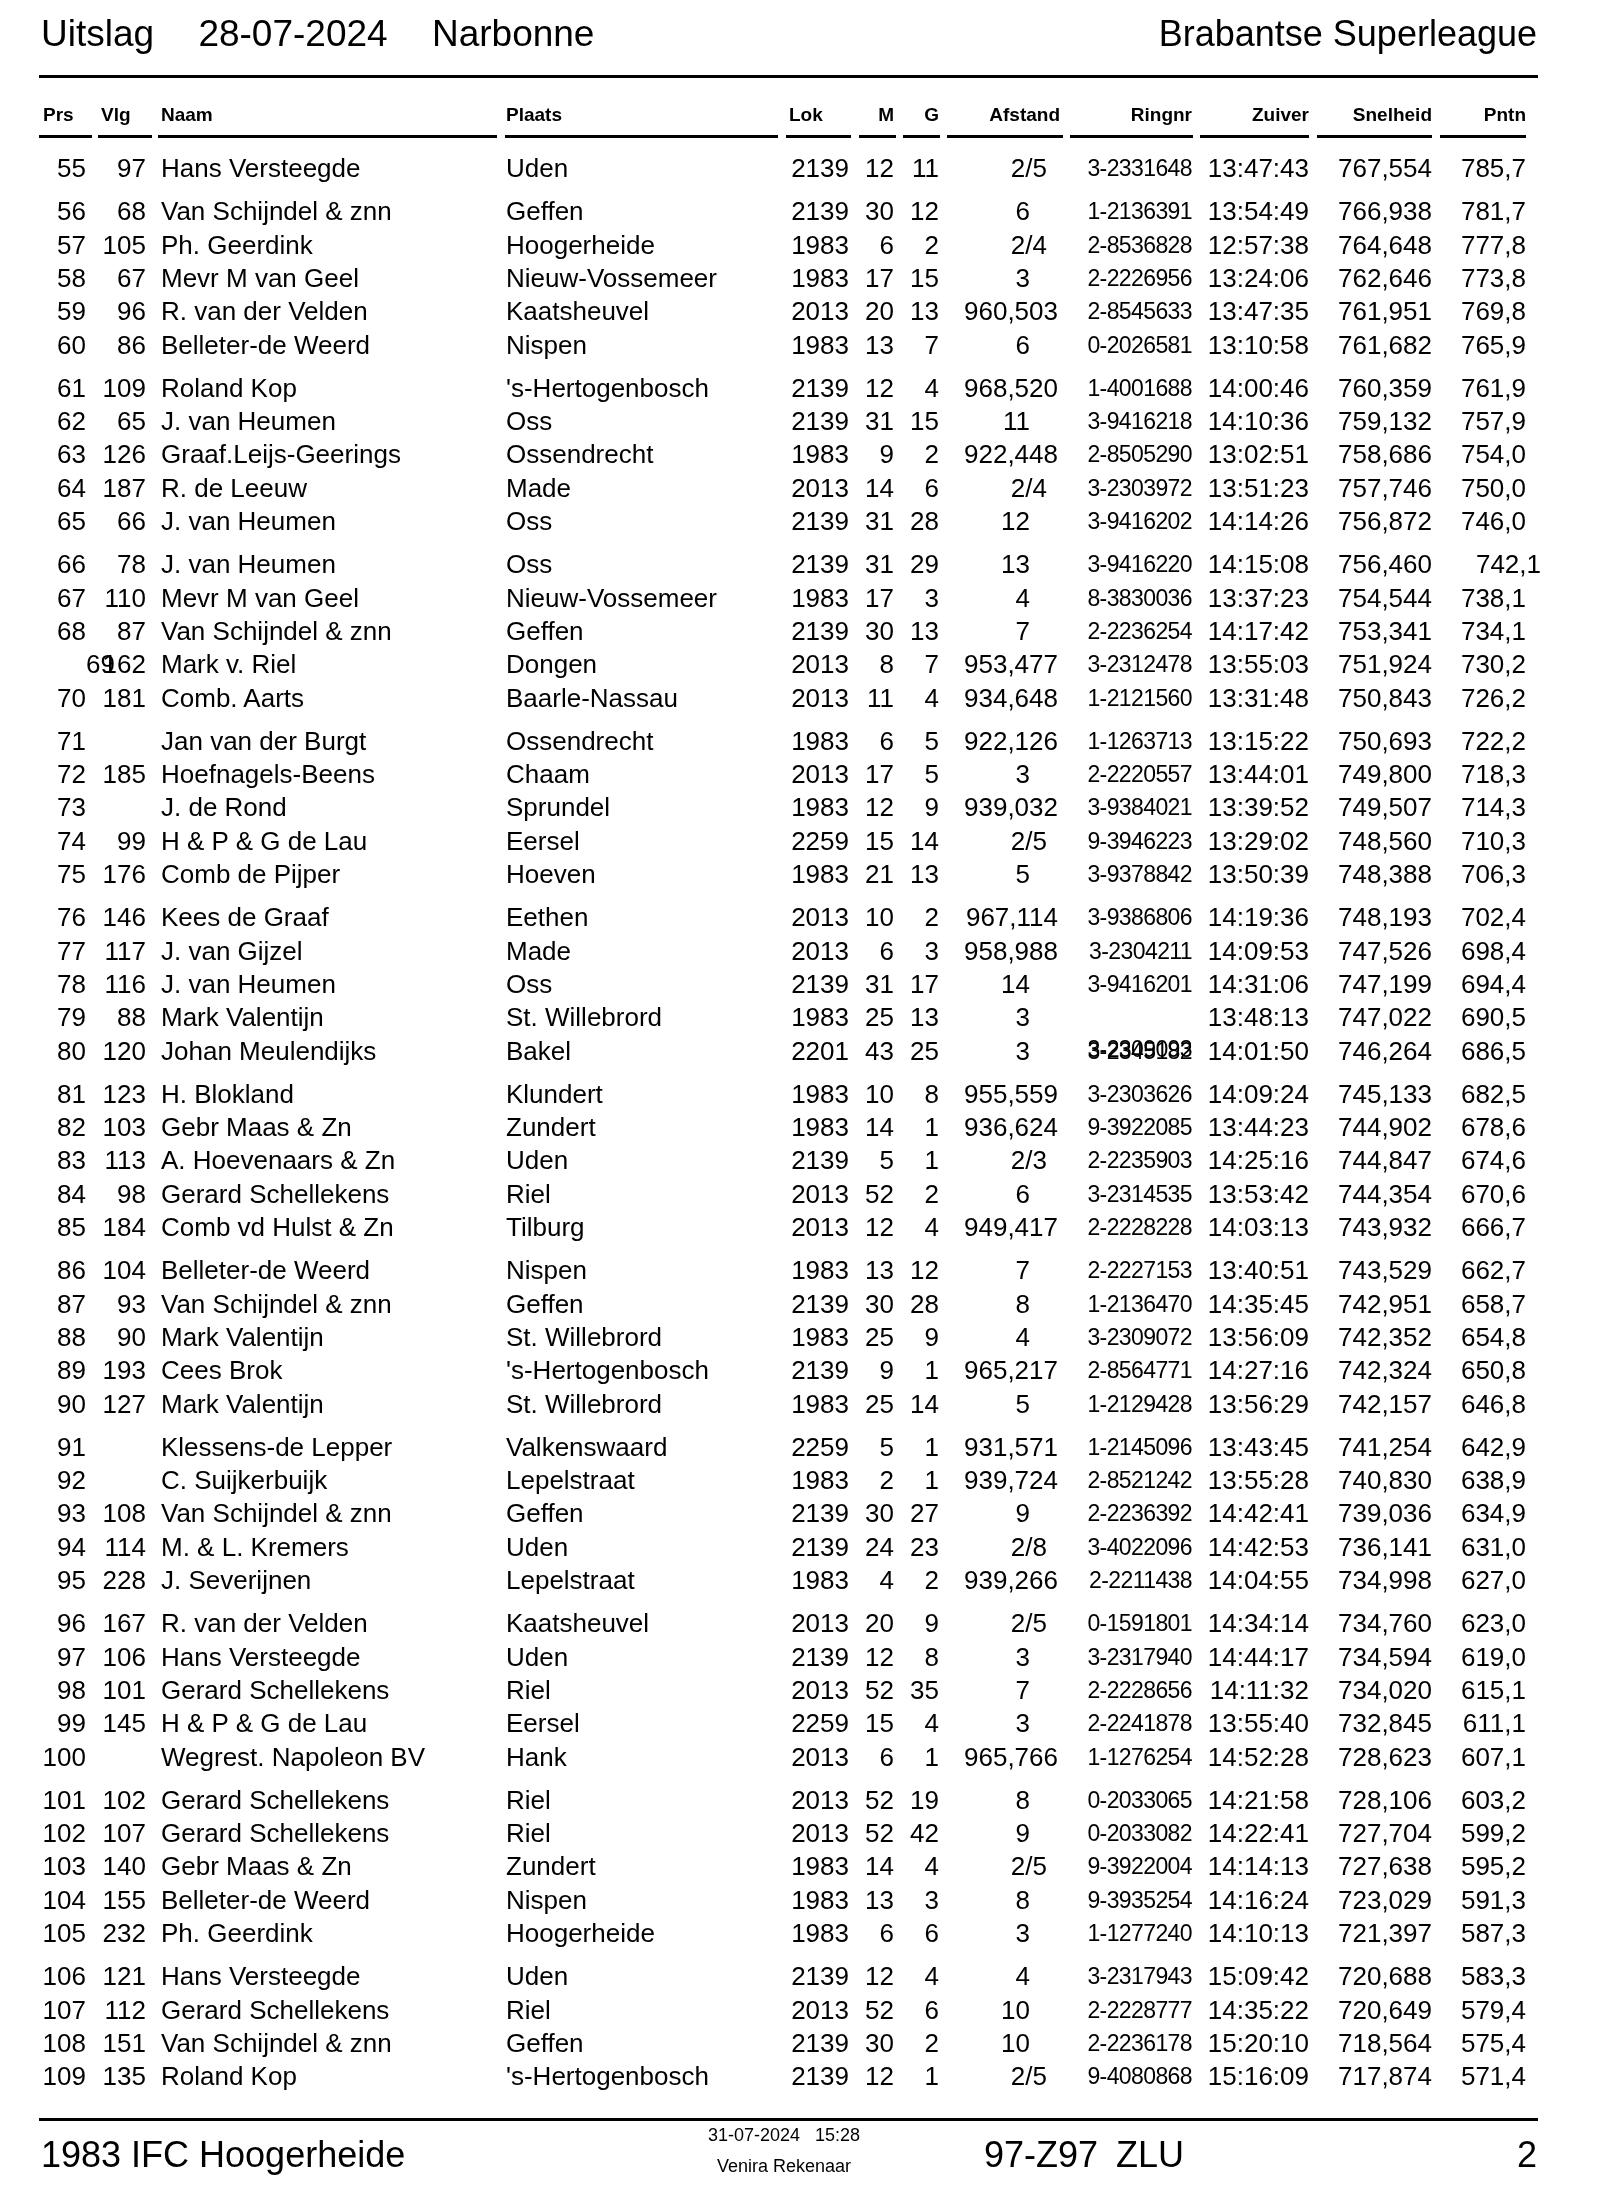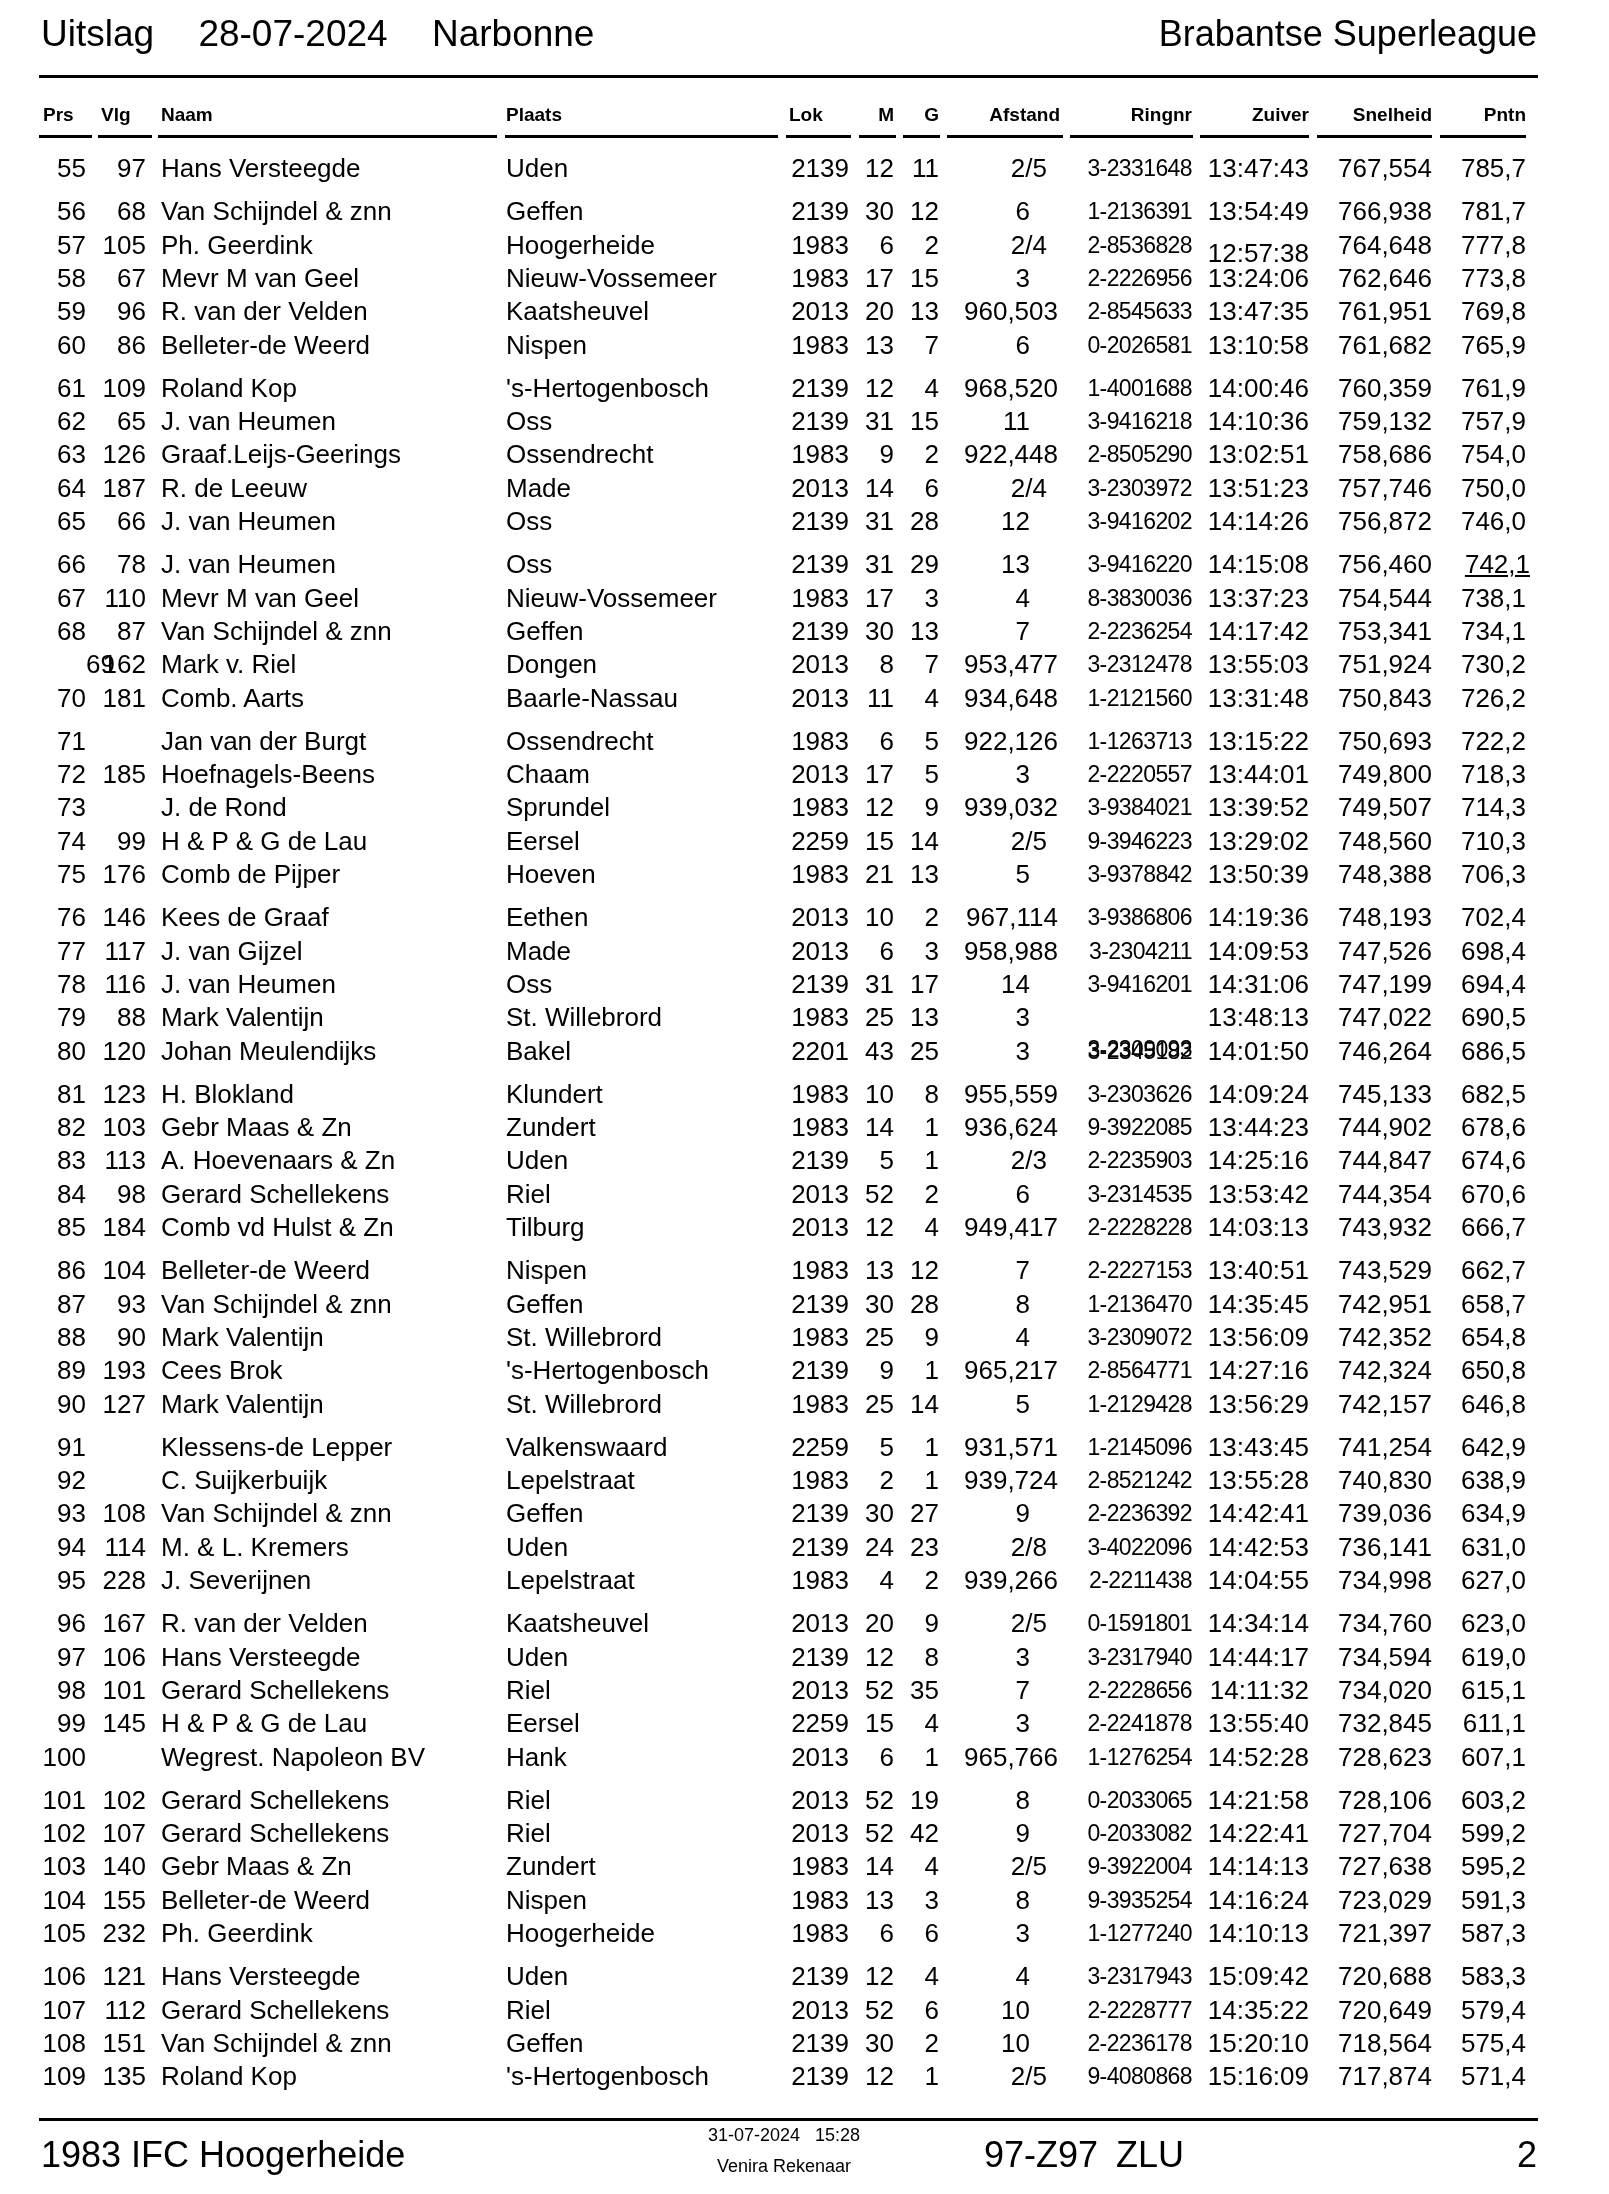--- a/index.html
+++ b/index.html
@@ -93,21 +93,21 @@
     <div class="row" style="top: 228.6px;">
       <div class="cell r" style="right: 1523px;">57</div>
       <div class="cell r" style="right: 1463px;">105</div>
       <div class="cell" style="left: 161px;">Ph. Geerdink</div>
       <div class="cell" style="left: 506px;">Hoogerheide</div>
       <div class="cell r" style="right: 760px;">1983</div>
       <div class="cell r" style="right: 715px;">6</div>
       <div class="cell r" style="right: 670px;">2</div>
       <div class="cell r" style="right: 562px;">2/4</div>
       <div class="cell r ring" style="right: 417px;">2-8536828</div>
-      <div class="cell r" style="right: 300px; margin-top: 8px;">12:57:38</div>
+      <div class="cell r" style="right: 300px;">12:57:38</div>
       <div class="cell r" style="right: 177px;">764,648</div>
       <div class="cell r" style="right: 83px;">777,8</div>
     </div>
     <div class="row" style="top: 261.9px;">
       <div class="cell r" style="right: 1523px;">58</div>
       <div class="cell r" style="right: 1463px;">67</div>
       <div class="cell" style="left: 161px;">Mevr M van Geel</div>
       <div class="cell" style="left: 506px;">Nieuw-Vossemeer</div>
       <div class="cell r" style="right: 760px;">1983</div>
       <div class="cell r" style="right: 715px;">17</div>
@@ -221,21 +221,21 @@
       <div class="cell r" style="right: 1463px;">78</div>
       <div class="cell" style="left: 161px;">J. van Heumen</div>
       <div class="cell" style="left: 506px;">Oss</div>
       <div class="cell r" style="right: 760px;">2139</div>
       <div class="cell r" style="right: 715px;">31</div>
       <div class="cell r" style="right: 670px;">29</div>
       <div class="cell r" style="right: 579px;">13</div>
       <div class="cell r ring" style="right: 417px;">3-9416220</div>
       <div class="cell r" style="right: 300px;">14:15:08</div>
       <div class="cell r" style="right: 177px;">756,460</div>
-      <div class="cell r" style="right: 79px; text-decoration: underline;">742,1</div>
+      <div class="cell r" style="right: 68px;">742,1</div>
     </div>
     <div class="row" style="top: 581.6px;">
       <div class="cell r" style="right: 1523px;">67</div>
       <div class="cell r" style="right: 1463px;">110</div>
       <div class="cell" style="left: 161px;">Mevr M van Geel</div>
       <div class="cell" style="left: 506px;">Nieuw-Vossemeer</div>
       <div class="cell r" style="right: 760px;">1983</div>
       <div class="cell r" style="right: 715px;">17</div>
       <div class="cell r" style="right: 670px;">3</div>
       <div class="cell r" style="right: 579px;">4</div>

